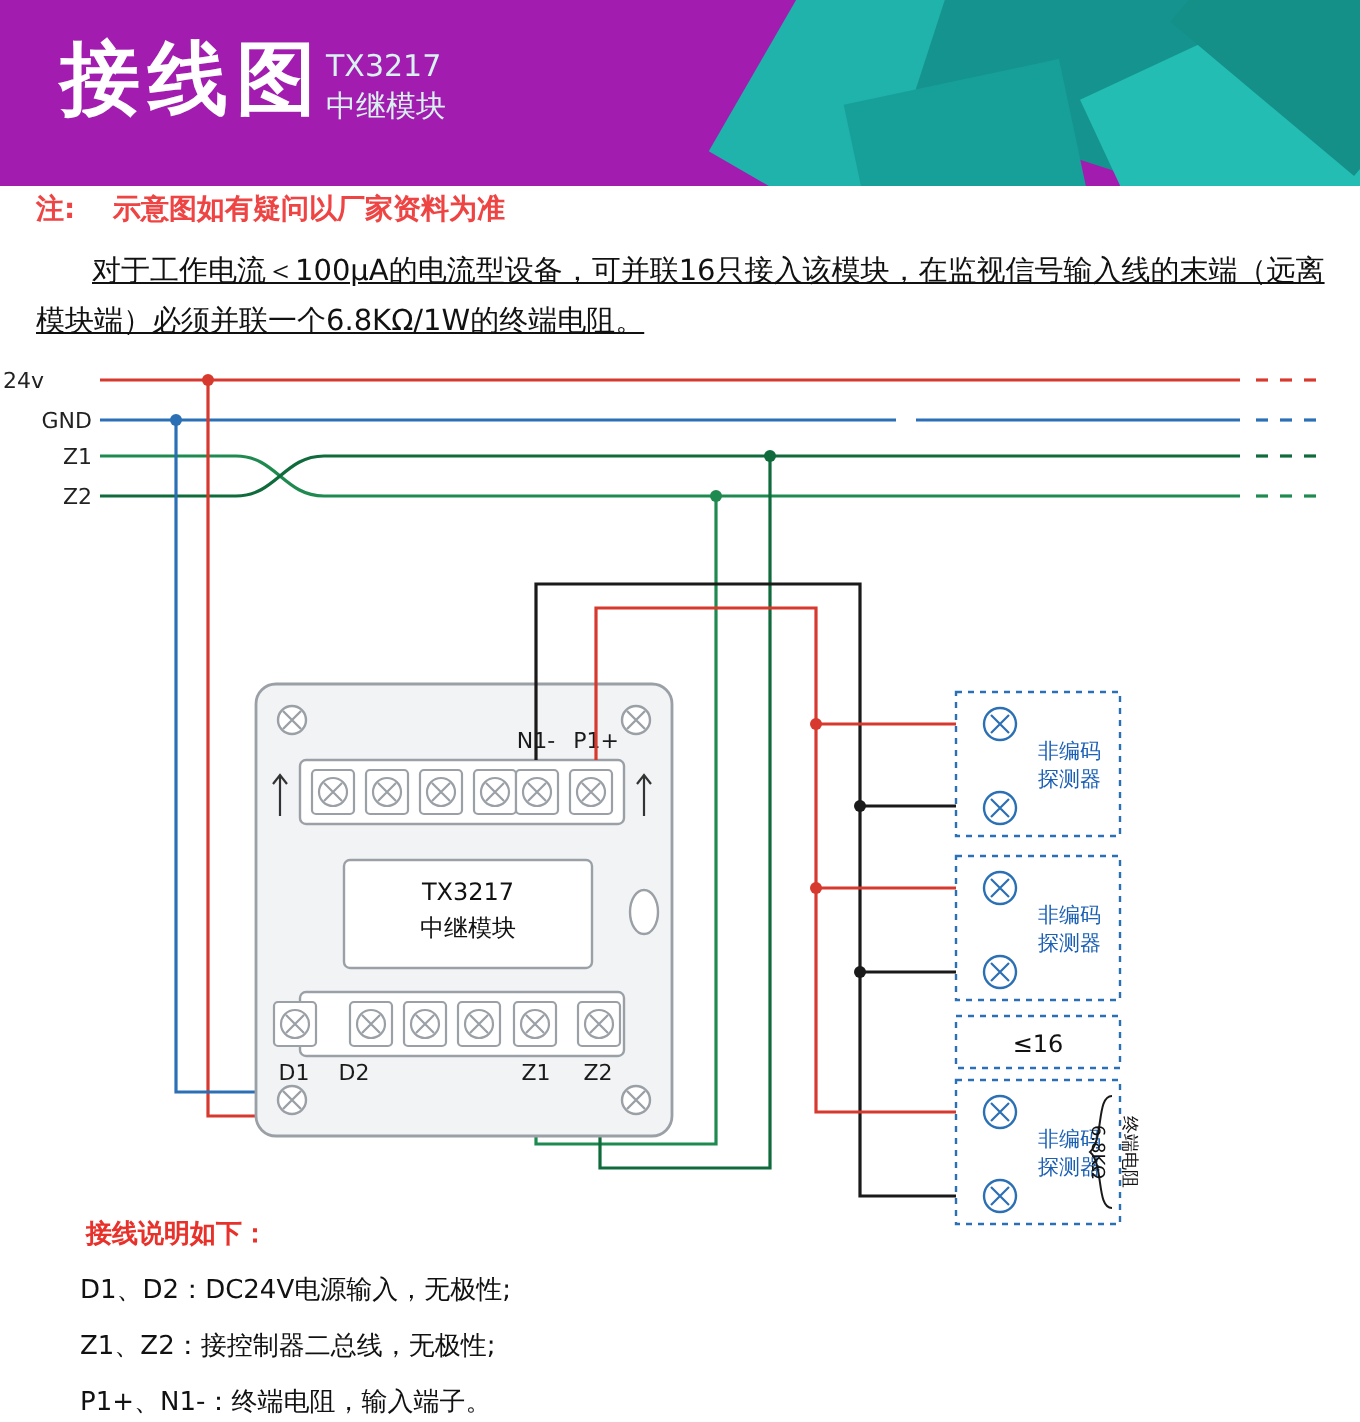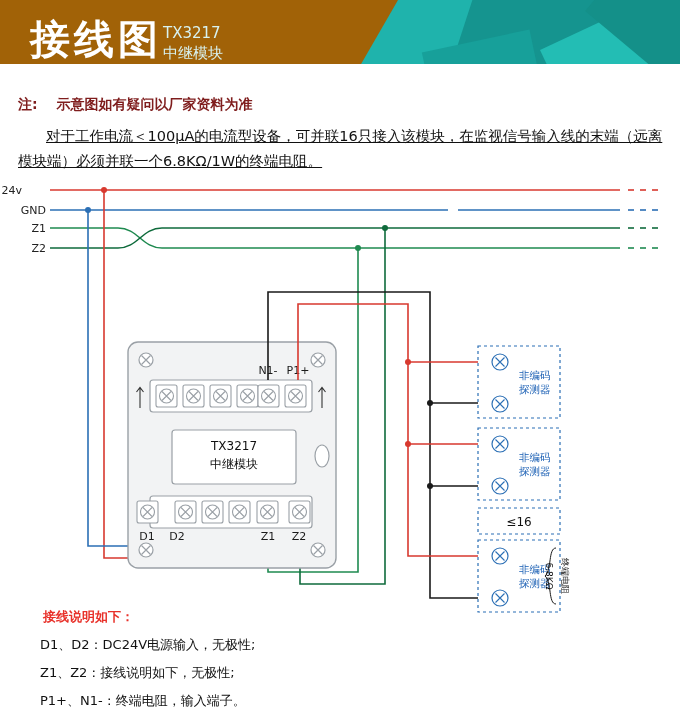--- a/index.html
+++ b/index.html
@@ -6,22 +6,22 @@
   html, body { margin:0; padding:0; }
   body {
     width: 680px; height: 711px;
     font-family: "DejaVu Sans", "Liberation Sans", sans-serif;
     background: #ffffff;
     position: relative;
     overflow: hidden;
   }
   
   .header {
-    position: absolute; left:0; top:0; width:680px; height:64px;
-    background:#a16207;
+    position: absolute; left:0; top:0; width:680px; height:93px;
+    background:#a21caf;
     overflow:hidden;
   }
   .header .facet { position:absolute; }
   .f1 { left:380px; top:-20px; width:140px; height:140px; background:#1fb3ac; transform: rotate(30deg); }
   .f2 { left:470px; top:-40px; width:160px; height:120px; background:#15948f; transform: rotate(18deg); }
   .f3 { left:560px; top:10px; width:160px; height:130px; background:#23bdb4; transform: rotate(-25deg); }
   .f4 { left:600px; top:-30px; width:120px; height:90px; background:#149089; transform: rotate(40deg); }
   .f5 { left:430px; top:40px; width:110px; height:90px; background:#17a09a; transform: rotate(-12deg); }
   .header .title {
     position:absolute; left:30px; top:12px;
@@ -30,21 +30,21 @@
     font-family:"DejaVu Sans","Liberation Sans",sans-serif;
   }
   .header .sub1 {
     position:absolute; left:163px; top:24px; font-size:15px; color:#d8f2f0;
   }
   .header .sub2 {
     position:absolute; left:163px; top:44px; font-size:15px; color:#d8f2f0;
   }
 
   
-  .note-line { position:absolute; left:18px; top:96px; font-size:14px; color:#7f1d1d; font-weight:bold; }
+  .note-line { position:absolute; left:18px; top:96px; font-size:14px; color:#ef4444; font-weight:bold; }
   .note-line .label { margin-right:14px; }
   .para {
     position:absolute; left:18px; top:124px; width:648px;
     font-size:14.5px; color:#111; line-height:25px; text-indent:28px;text-decoration:underline;
   }
 
   
   #diagram { position:absolute; left:0; top:176px; width:680px; height:440px; }
 
   
@@ -256,14 +256,14 @@
   <path class="w red" d="M298 204 L298 128 L408 128 L408 186"></path>
   <path class="w red" d="M408 186 L478 186"></path>
   <path class="w red" d="M408 186 L408 268 L478 268"></path>
   <path class="w red" d="M408 268 L408 380 L478 380"></path>
   <circle cx="408" cy="186" r="3" fill="#d8392f"></circle>
   <circle cx="408" cy="268" r="3" fill="#d8392f"></circle>
 </svg>
 
 <div class="legend-title">接线说明如下：</div>
 <div class="legend-item li0">D1、D2：DC24V电源输入，无极性;</div>
-<div class="legend-item li1">Z1、Z2：接线说明如下，无极性;</div>
+<div class="legend-item li1">Z1、Z2：接控制器二总线，无极性;</div>
 <div class="legend-item li2">P1+、N1-：终端电阻，输入端子。</div>
 
 </body></html>

